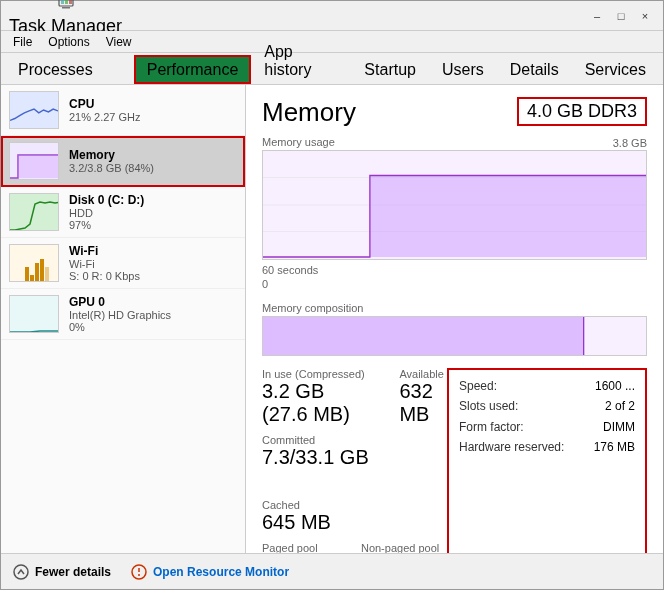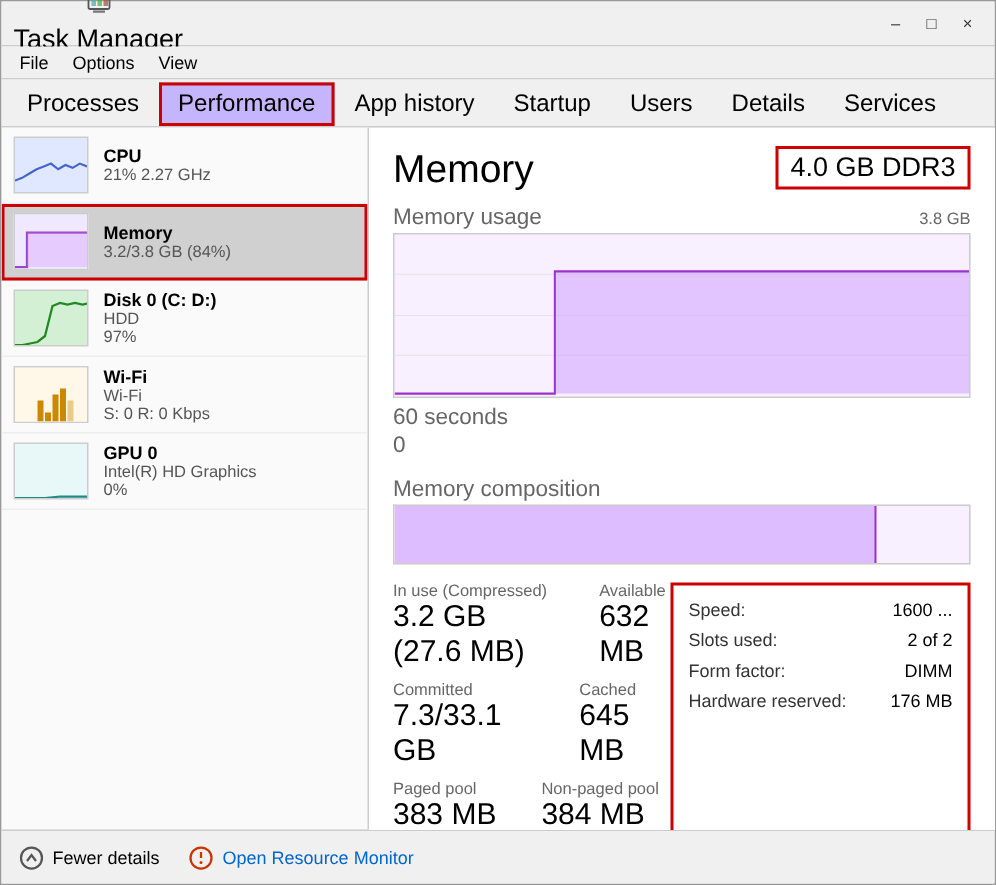--- a/index.html
+++ b/index.html
@@ -81,26 +81,27 @@
     .tab {
       padding: 5px 12px;
       font-size: 16px;
       cursor: pointer;
       color: #000;
       border: 1px solid transparent;
       border-bottom: none;
       background: transparent;
     }
     .tab.active {
-      background: #c4b5fd;
+      background: #15803d;
       border-color: #999;
       border-bottom-color: #ffffff;
       outline: 2px solid #cc0000;
       outline-offset: -2px;
       z-index: 2;
+      margin-left: 28px;
     }
     .content {
       display: flex;
       flex: 1;
       overflow: hidden;
     }
     .sidebar {
       width: 245px;
       background: #fafafa;
       border-right: 1px solid #ccc;
@@ -158,21 +159,21 @@
       color: #000;
     }
     .memory-type-badge {
       font-size: 18px;
       font-weight: 400;
       color: #000;
       border: 2px solid #cc0000;
       padding: 2px 8px;
     }
     .section-label {
-      font-size: 15px;
+      font-size: 11px;
       color: #666;
       margin-bottom: 2px;
     }
     .section-right-label {
       font-size: 11px;
       color: #666;
       text-align: right;
     }
     .chart-header {
       display: flex;
@@ -233,20 +234,21 @@
     }
     .bottom-btn {
       display: flex;
       align-items: center;
       gap: 6px;
       cursor: pointer;
       font-size: 12px;
       color: #000;
       background: none;
       border: none;
+      font-weight: bold;
     }
     .bottom-btn.link { color: #0066cc; }
     
     .cpu-graph {
       width: 100%; height: 100%;
     }
     .stats-and-info {
       display: flex;
       justify-content: space-between;
       position: relative;
@@ -426,21 +428,21 @@
             <div class="stat-block">
               <div class="stat-label">In use (Compressed)</div>
               <div class="stat-value">3.2 GB (27.6 MB)</div>
             </div>
             <div class="stat-block">
               <div class="stat-label">Available</div>
               <div class="stat-value">632 MB</div>
             </div>
           </div>
 
-          <div style="display:flex; gap:30px; margin-bottom:8px;">
+          <div style="display:flex; gap:30px; margin-bottom:8px;flex-direction:column;">
             <div class="stat-block">
               <div class="stat-label">Committed</div>
               <div class="stat-value">7.3/33.1 GB</div>
             </div>
             <div class="stat-block">
               <div class="stat-label">Cached</div>
               <div class="stat-value">645 MB</div>
             </div>
           </div>
 

